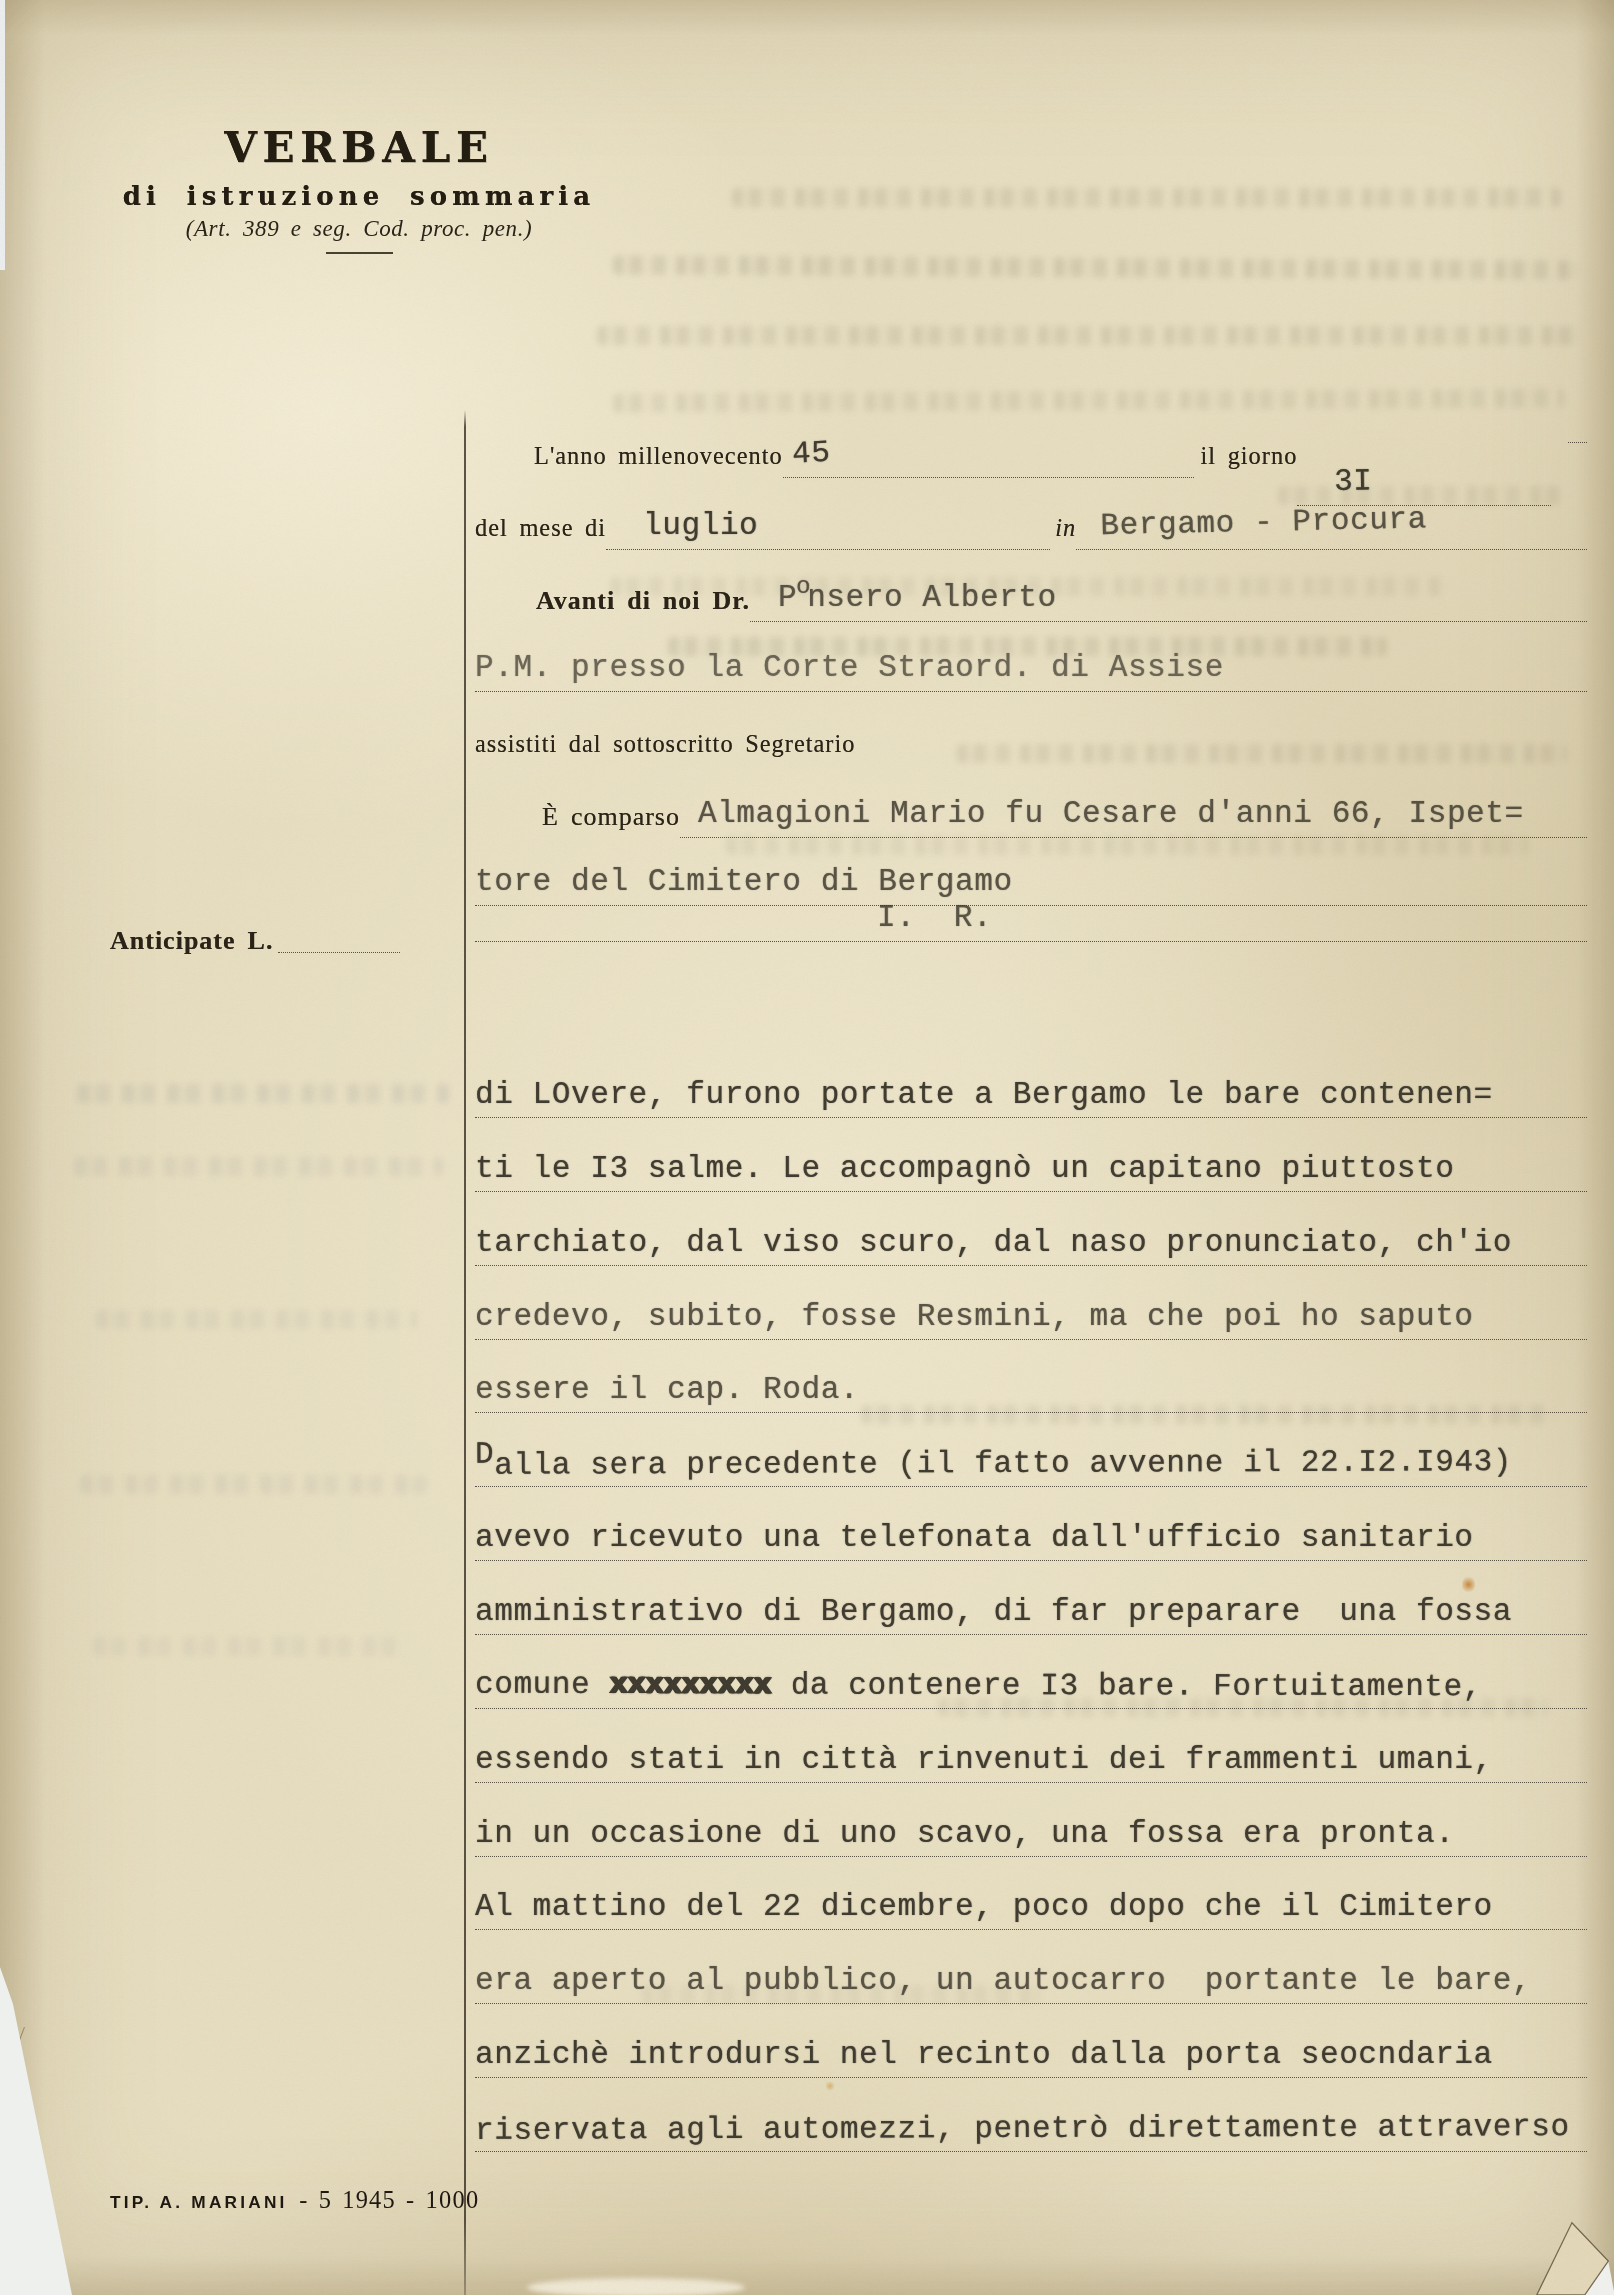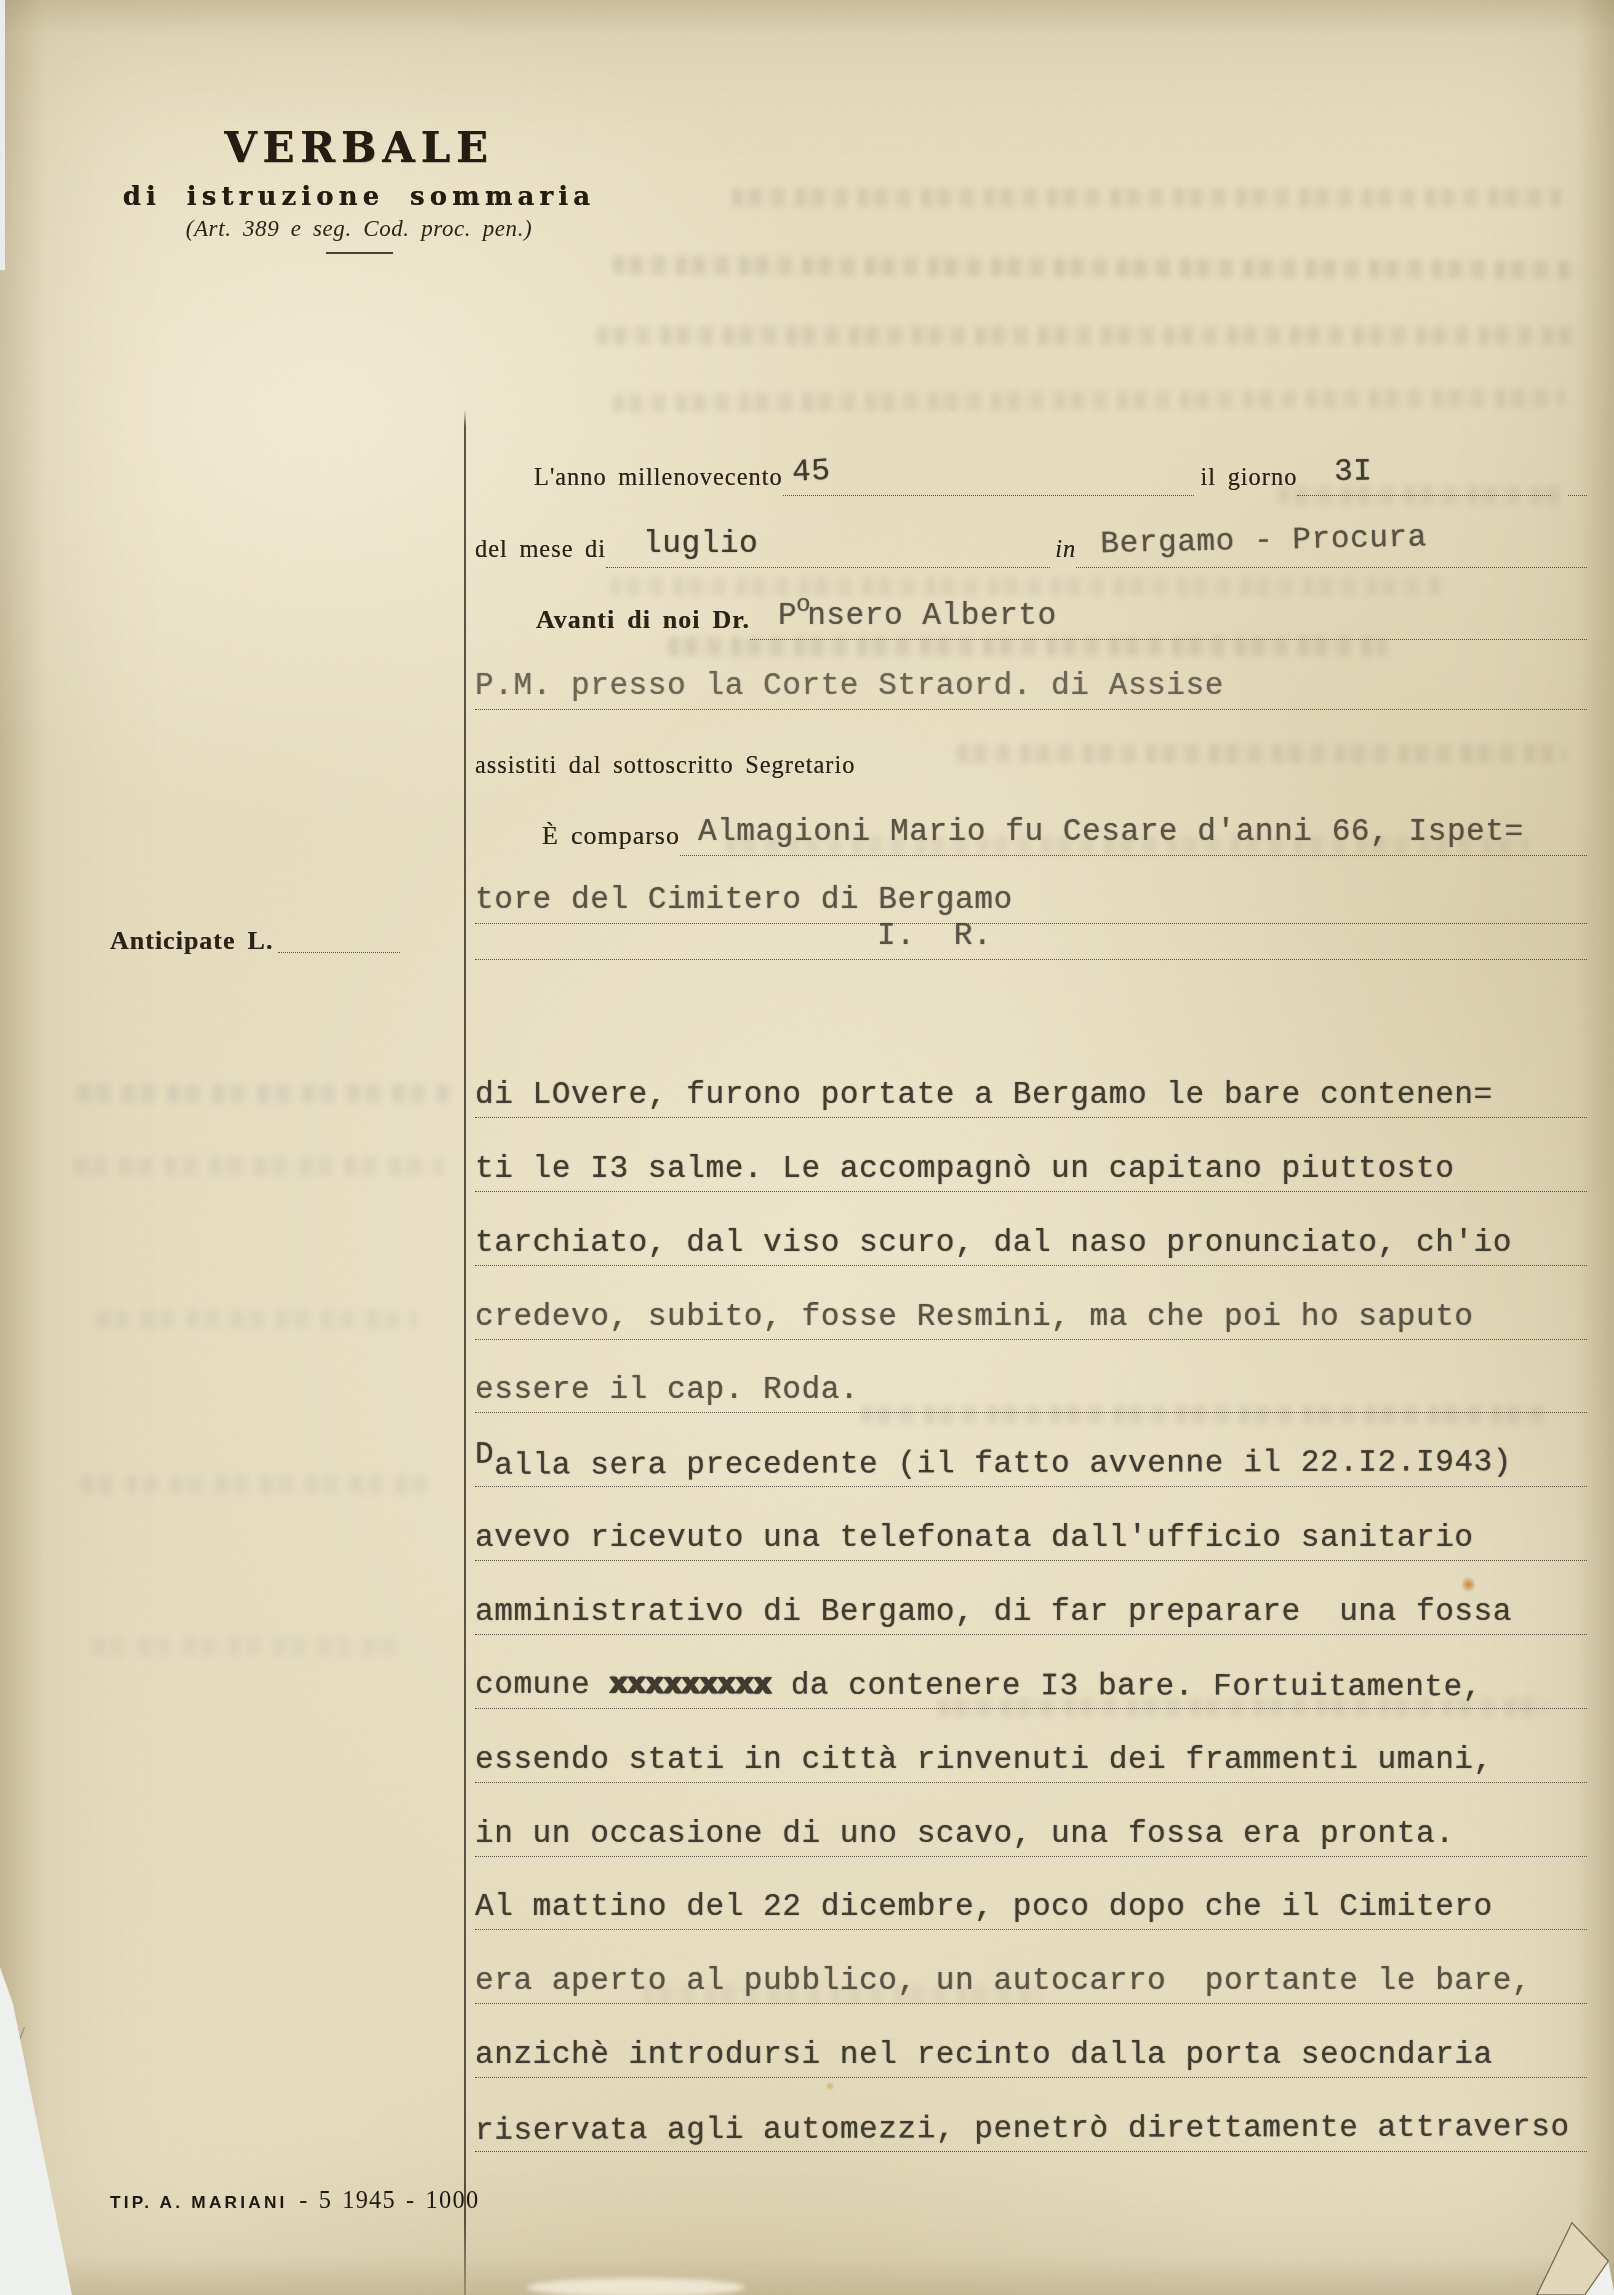--- a/index.html
+++ b/index.html
@@ -49,21 +49,21 @@
   .t.semi{opacity:.85;}
   .sup{position:relative;top:-.55em;font-size:.78em;margin:0 -3.9px 0 -1.3px;}
   .supD{position:relative;top:-.35em;}
   .struck{
     font-weight:bold;letter-spacing:-0.6px;
     text-shadow:1.3px 0 0 currentColor,-1.3px 0 0 currentColor,0 0 1.9px rgba(62,56,44,.85);
   }
   
   .vrule{position:absolute;left:464px;top:410px;width:1.9px;height:1886px;
     background:linear-gradient(180deg, rgba(50,42,30,0) 0px, rgba(50,42,30,.78) 16.7px, rgba(50,42,30,.78) 96%, rgba(50,42,30,.3) 100%);}
-  .frow{position:absolute;left:475px;right:28px;display:flex;align-items:flex-end;height:54px;}
+  .frow{position:absolute;left:475px;right:28px;display:flex;align-items:flex-start;height:54px;}
   .frow .p{padding-bottom:5.1px;}
   .lw{flex:1;position:relative;border-bottom:1.9px dotted rgba(56,48,36,.82);display:flex;align-items:flex-end;overflow:visible;}
   .lw .t{position:relative;top:-5.8px;}
   .leadfix{border-bottom:1.9px dotted rgba(56,48,36,.82);}
   .bodyline{position:absolute;left:475px;right:28px;height:54px;border-bottom:1.9px dotted rgba(54,46,34,.8);}
   .bodyline .t{position:absolute;left:0;bottom:5.1px;}
   .marginrow{position:absolute;left:110px;top:920px;width:321px;display:flex;align-items:flex-end;height:39px;}
   .marginrow .p{padding-bottom:2.6px;}
   .marginrow .lead{width:122px;border-bottom:1.9px dotted rgba(56,48,36,.8);margin-bottom:6.4px;margin-left:5.1px;}
   
@@ -134,21 +134,21 @@
     <span class="lw" style="flex-grow:1;margin-top:28px;">
       <span class="t" style="padding-left:37px;transform:rotate(-1deg);">3I</span>
     </span>
     <span style="width:16.7px;"></span>
     <span class="leadfix" style="width:19px;margin-bottom:0;"></span>
   </div>
 
   <div class="frow" style="top:514px;">
     <span class="p">del mese di</span>
     <span class="lw" style="flex-grow:1;">
-      <span class="t" style="padding-left:37px;margin-top:38px;">luglio</span>
+      <span class="t" style="padding-left:37px;">luglio</span>
     </span>
     <span class="p" style="padding-left:5.1px;font-style:italic;">in</span>
     <span class="lw" style="flex-grow:1.15;">
       <span class="t semi" style="padding-left:24.4px;transform:rotate(-1.2deg);top:-9px;">Bergamo - Procura</span>
     </span>
   </div>
 
   <div class="frow" style="top:586px;">
     <span class="p bold" style="margin-left:61px;">Avanti di noi Dr.</span>
     <span class="lw">

